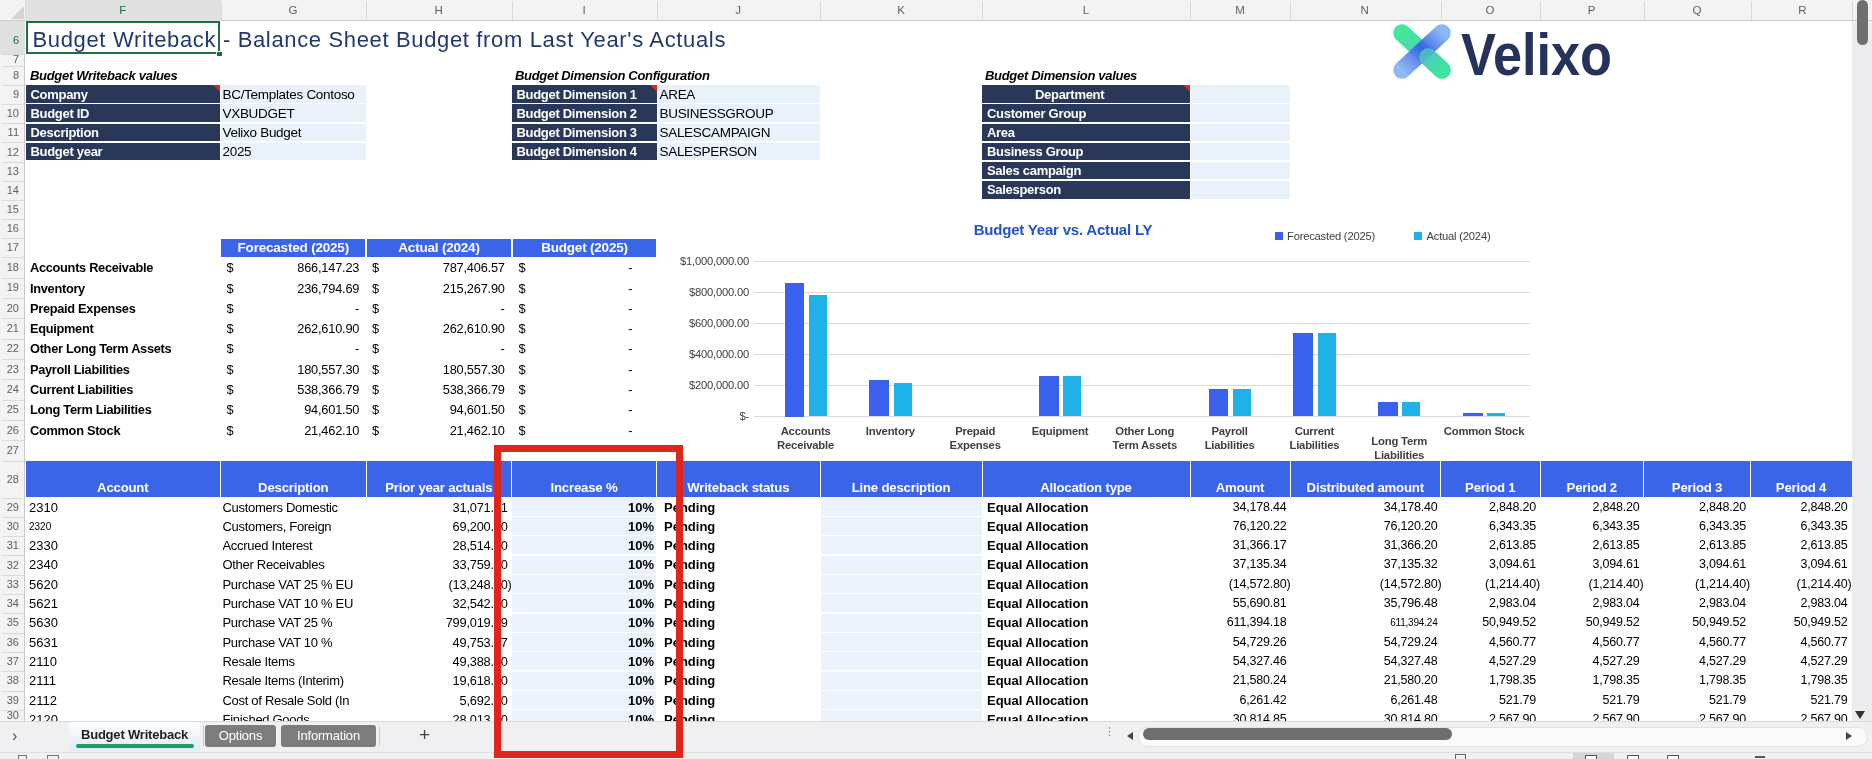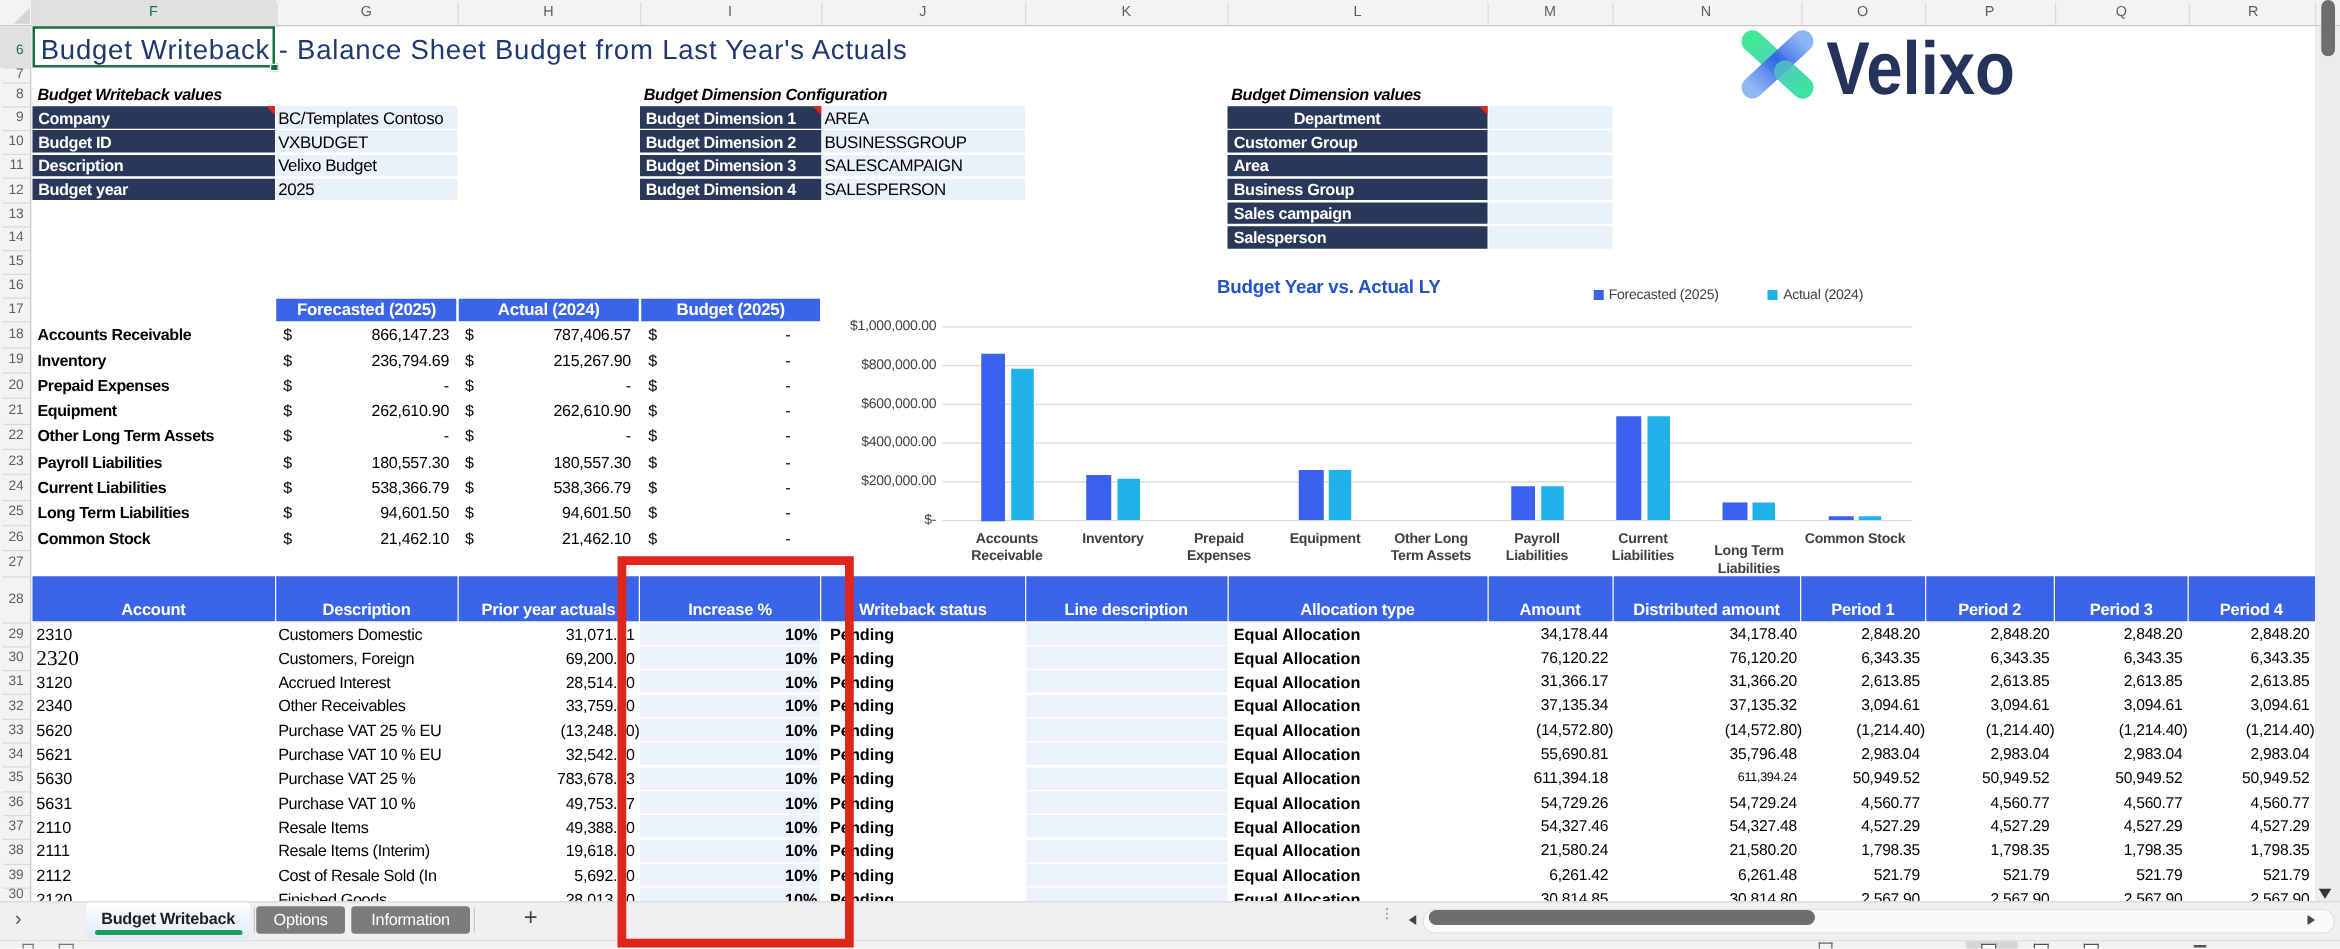--- a/index.html
+++ b/index.html
@@ -309,35 +309,35 @@
 <div style="left:664px;top:2px;width:100px;height:15px;font-size:13px;line-height:15px;font-weight:bold;color:#000;">Pending</div>
 <div style="left:987px;top:2px;width:150px;height:15px;font-size:13px;line-height:15px;font-weight:bold;color:#000;">Equal Allocation</div>
 <div style="left:1176.5px;top:2px;width:110px;height:15px;font-size:12.5px;line-height:15px;text-align:right;color:#000;letter-spacing:-0.2px;">34,178.44</div>
 <div style="left:1327.5px;top:2px;width:110px;height:15px;font-size:12.5px;line-height:15px;text-align:right;color:#000;letter-spacing:-0.2px;">34,178.40</div>
 <div style="left:1426px;top:2px;width:110px;height:15px;font-size:12.5px;line-height:15px;text-align:right;color:#000;letter-spacing:-0.2px;">2,848.20</div>
 <div style="left:1529.5px;top:2px;width:110px;height:15px;font-size:12.5px;line-height:15px;text-align:right;color:#000;letter-spacing:-0.2px;">2,848.20</div>
 <div style="left:1636px;top:2px;width:110px;height:15px;font-size:12.5px;line-height:15px;text-align:right;color:#000;letter-spacing:-0.2px;">2,848.20</div>
 <div style="left:1737.5px;top:2px;width:110px;height:15px;font-size:12.5px;line-height:15px;text-align:right;color:#000;letter-spacing:-0.2px;">2,848.20</div>
 <div style="left:512px;top:19.6px;width:144px;height:18px;background:#ebf2fb;"></div>
 <div style="left:820.5px;top:19.6px;width:161px;height:18px;background:#ebf2fb;"></div>
-<div style="left:29px;top:21.3px;width:100px;height:15px;font-size:17px;line-height:15px;color:#000;font-family:Liberation Serif, serif;">2320</div>
+<div style="left:29px;top:21.3px;width:100px;height:15px;font-size:10px;line-height:15px;color:#000;">2320</div>
 <div style="left:222.5px;top:21.3px;width:143px;height:15px;font-size:13px;line-height:15px;color:#000;letter-spacing:-0.3px;white-space:nowrap;overflow:hidden;">Customers, Foreign</div>
 <div style="left:397.7px;top:21.3px;width:110px;height:15px;font-size:12.8px;line-height:15px;text-align:right;color:#000;letter-spacing:-0.2px;">69,200.20</div>
 <div style="left:570px;top:21.3px;width:84px;height:15px;font-size:13px;line-height:15px;font-weight:bold;text-align:right;color:#000;">10%</div>
 <div style="left:664px;top:21.3px;width:100px;height:15px;font-size:13px;line-height:15px;font-weight:bold;color:#000;">Pending</div>
 <div style="left:987px;top:21.3px;width:150px;height:15px;font-size:13px;line-height:15px;font-weight:bold;color:#000;">Equal Allocation</div>
 <div style="left:1176.5px;top:21.3px;width:110px;height:15px;font-size:12.5px;line-height:15px;text-align:right;color:#000;letter-spacing:-0.2px;">76,120.22</div>
 <div style="left:1327.5px;top:21.3px;width:110px;height:15px;font-size:12.5px;line-height:15px;text-align:right;color:#000;letter-spacing:-0.2px;">76,120.20</div>
 <div style="left:1426px;top:21.3px;width:110px;height:15px;font-size:12.5px;line-height:15px;text-align:right;color:#000;letter-spacing:-0.2px;">6,343.35</div>
 <div style="left:1529.5px;top:21.3px;width:110px;height:15px;font-size:12.5px;line-height:15px;text-align:right;color:#000;letter-spacing:-0.2px;">6,343.35</div>
 <div style="left:1636px;top:21.3px;width:110px;height:15px;font-size:12.5px;line-height:15px;text-align:right;color:#000;letter-spacing:-0.2px;">6,343.35</div>
 <div style="left:1737.5px;top:21.3px;width:110px;height:15px;font-size:12.5px;line-height:15px;text-align:right;color:#000;letter-spacing:-0.2px;">6,343.35</div>
 <div style="left:512px;top:38.9px;width:144px;height:18px;background:#ebf2fb;"></div>
 <div style="left:820.5px;top:38.9px;width:161px;height:18px;background:#ebf2fb;"></div>
-<div style="left:29px;top:40.6px;width:100px;height:15px;font-size:13px;line-height:15px;color:#000;">3120</div>
+<div style="left:29px;top:40.6px;width:100px;height:15px;font-size:13px;line-height:15px;color:#000;">2330</div>
 <div style="left:222.5px;top:40.6px;width:143px;height:15px;font-size:13px;line-height:15px;color:#000;letter-spacing:-0.3px;white-space:nowrap;overflow:hidden;">Accrued Interest</div>
 <div style="left:397.7px;top:40.6px;width:110px;height:15px;font-size:12.8px;line-height:15px;text-align:right;color:#000;letter-spacing:-0.2px;">28,514.70</div>
 <div style="left:570px;top:40.6px;width:84px;height:15px;font-size:13px;line-height:15px;font-weight:bold;text-align:right;color:#000;">10%</div>
 <div style="left:664px;top:40.6px;width:100px;height:15px;font-size:13px;line-height:15px;font-weight:bold;color:#000;">Pending</div>
 <div style="left:987px;top:40.6px;width:150px;height:15px;font-size:13px;line-height:15px;font-weight:bold;color:#000;">Equal Allocation</div>
 <div style="left:1176.5px;top:40.6px;width:110px;height:15px;font-size:12.5px;line-height:15px;text-align:right;color:#000;letter-spacing:-0.2px;">31,366.17</div>
 <div style="left:1327.5px;top:40.6px;width:110px;height:15px;font-size:12.5px;line-height:15px;text-align:right;color:#000;letter-spacing:-0.2px;">31,366.20</div>
 <div style="left:1426px;top:40.6px;width:110px;height:15px;font-size:12.5px;line-height:15px;text-align:right;color:#000;letter-spacing:-0.2px;">2,613.85</div>
 <div style="left:1529.5px;top:40.6px;width:110px;height:15px;font-size:12.5px;line-height:15px;text-align:right;color:#000;letter-spacing:-0.2px;">2,613.85</div>
 <div style="left:1636px;top:40.6px;width:110px;height:15px;font-size:12.5px;line-height:15px;text-align:right;color:#000;letter-spacing:-0.2px;">2,613.85</div>
@@ -381,21 +381,21 @@
 <div style="left:1176.5px;top:98.5px;width:110px;height:15px;font-size:12.5px;line-height:15px;text-align:right;color:#000;letter-spacing:-0.2px;">55,690.81</div>
 <div style="left:1327.5px;top:98.5px;width:110px;height:15px;font-size:12.5px;line-height:15px;text-align:right;color:#000;letter-spacing:-0.2px;">35,796.48</div>
 <div style="left:1426px;top:98.5px;width:110px;height:15px;font-size:12.5px;line-height:15px;text-align:right;color:#000;letter-spacing:-0.2px;">2,983.04</div>
 <div style="left:1529.5px;top:98.5px;width:110px;height:15px;font-size:12.5px;line-height:15px;text-align:right;color:#000;letter-spacing:-0.2px;">2,983.04</div>
 <div style="left:1636px;top:98.5px;width:110px;height:15px;font-size:12.5px;line-height:15px;text-align:right;color:#000;letter-spacing:-0.2px;">2,983.04</div>
 <div style="left:1737.5px;top:98.5px;width:110px;height:15px;font-size:12.5px;line-height:15px;text-align:right;color:#000;letter-spacing:-0.2px;">2,983.04</div>
 <div style="left:512px;top:116.1px;width:144px;height:18px;background:#ebf2fb;"></div>
 <div style="left:820.5px;top:116.1px;width:161px;height:18px;background:#ebf2fb;"></div>
 <div style="left:29px;top:117.8px;width:100px;height:15px;font-size:13px;line-height:15px;color:#000;">5630</div>
 <div style="left:222.5px;top:117.8px;width:143px;height:15px;font-size:13px;line-height:15px;color:#000;letter-spacing:-0.3px;white-space:nowrap;overflow:hidden;">Purchase VAT 25 %</div>
-<div style="left:397.7px;top:117.8px;width:110px;height:15px;font-size:12.8px;line-height:15px;text-align:right;color:#000;letter-spacing:-0.2px;">783,678.63</div>
+<div style="left:397.7px;top:117.8px;width:110px;height:15px;font-size:12.8px;line-height:15px;text-align:right;color:#000;letter-spacing:-0.2px;">799,019.79</div>
 <div style="left:570px;top:117.8px;width:84px;height:15px;font-size:13px;line-height:15px;font-weight:bold;text-align:right;color:#000;">10%</div>
 <div style="left:664px;top:117.8px;width:100px;height:15px;font-size:13px;line-height:15px;font-weight:bold;color:#000;">Pending</div>
 <div style="left:987px;top:117.8px;width:150px;height:15px;font-size:13px;line-height:15px;font-weight:bold;color:#000;">Equal Allocation</div>
 <div style="left:1176.5px;top:117.8px;width:110px;height:15px;font-size:12.5px;line-height:15px;text-align:right;color:#000;letter-spacing:-0.2px;">611,394.18</div>
 <div style="left:1327.5px;top:117.8px;width:110px;height:15px;font-size:10px;line-height:15px;text-align:right;color:#000;letter-spacing:-0.2px;">611,394.24</div>
 <div style="left:1426px;top:117.8px;width:110px;height:15px;font-size:12.5px;line-height:15px;text-align:right;color:#000;letter-spacing:-0.2px;">50,949.52</div>
 <div style="left:1529.5px;top:117.8px;width:110px;height:15px;font-size:12.5px;line-height:15px;text-align:right;color:#000;letter-spacing:-0.2px;">50,949.52</div>
 <div style="left:1636px;top:117.8px;width:110px;height:15px;font-size:12.5px;line-height:15px;text-align:right;color:#000;letter-spacing:-0.2px;">50,949.52</div>
 <div style="left:1737.5px;top:117.8px;width:110px;height:15px;font-size:12.5px;line-height:15px;text-align:right;color:#000;letter-spacing:-0.2px;">50,949.52</div>
 <div style="left:512px;top:135.4px;width:144px;height:18px;background:#ebf2fb;"></div>

